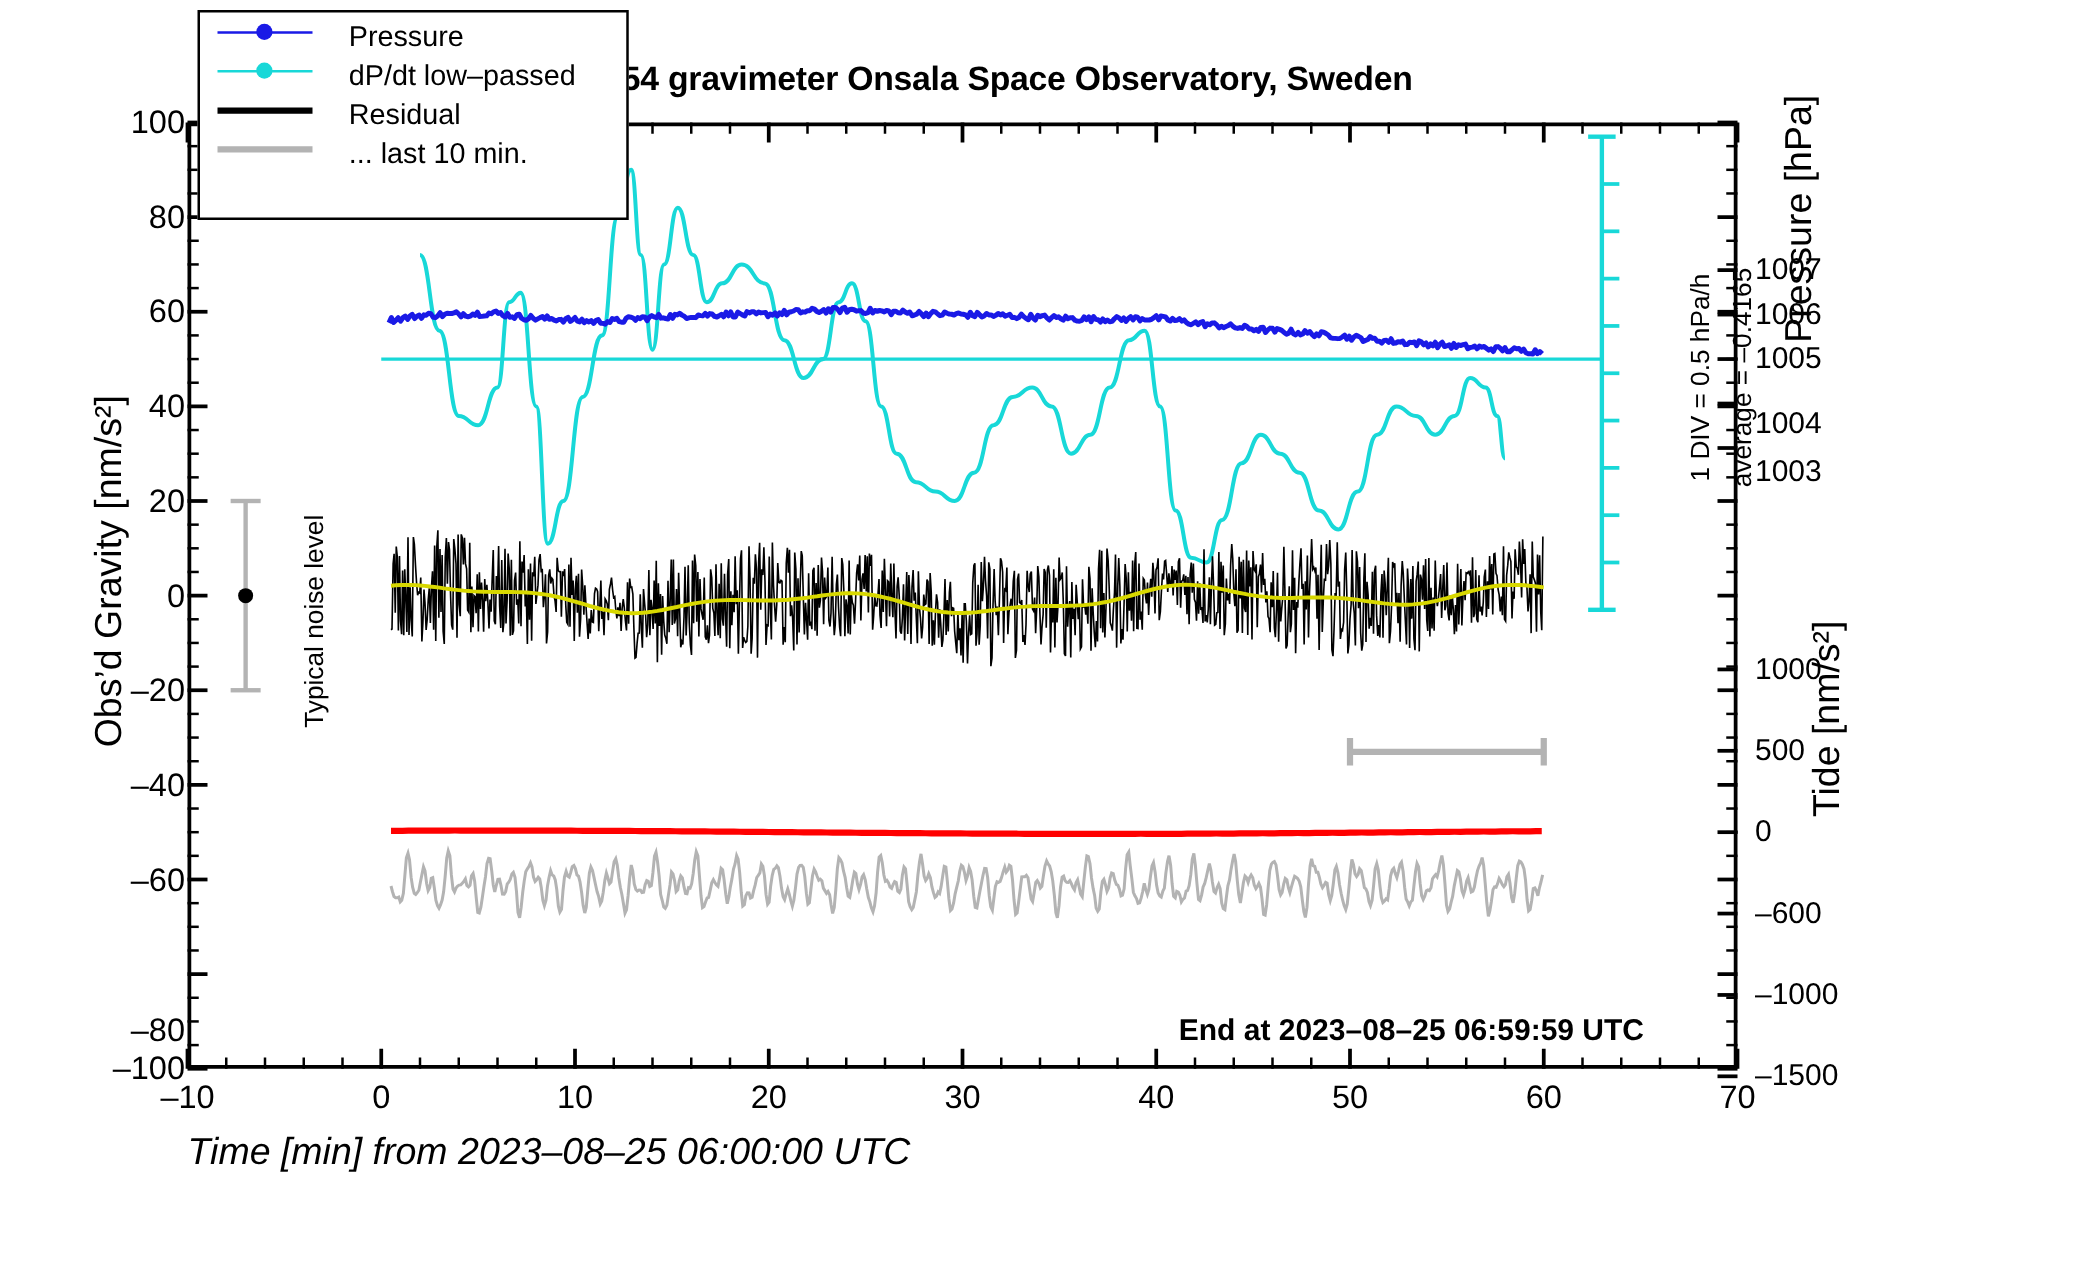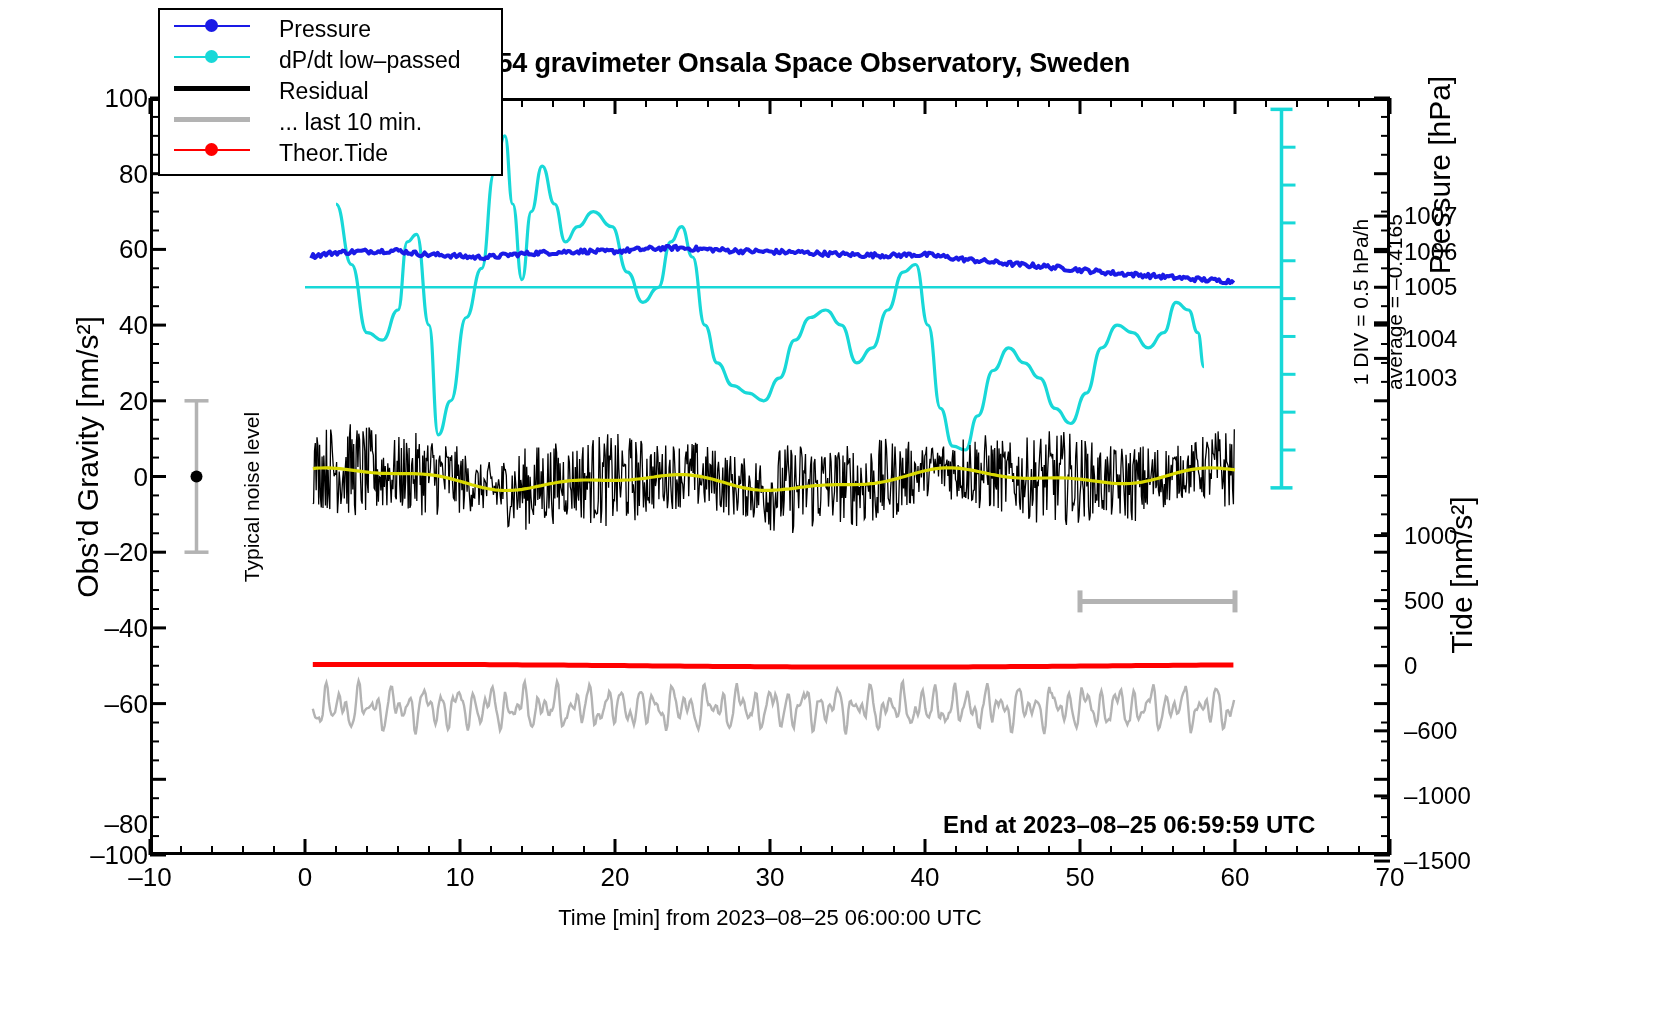--- a/index.html
+++ b/index.html
@@ -12,22 +12,23 @@
     border:3px solid #000;box-sizing:border-box;background:transparent;
   }
   #svg-layer{position:absolute;left:0;top:0;width:1660px;height:1020px;pointer-events:none;}
 
   
   #chart-title{
     position:absolute;left:150px;top:48px;width:1240px;text-align:center;
     font-size:27px;font-weight:bold;letter-spacing:-.2px;
   }
   #xlabel{
-    position:absolute;left:150px;top:905px;width:1240px;text-align:center;
-    font-size:22px;
+    position:absolute;left:150px;top:905px;width:1240px;text-align:left;
+    font-size:30px;
+    font-style:italic;
   }
   #ylabel-left{
     position:absolute;left:-232px;top:440px;width:640px;text-align:center;
     font-size:30px;transform:rotate(-90deg);transform-origin:center;
   }
   #ylabel-press{
     position:absolute;left:1230px;top:158px;width:420px;text-align:center;
     font-size:30px;transform:rotate(-90deg);transform-origin:center;
   }
   #ylabel-tide{
@@ -361,27 +362,20 @@
           <span class="bar thick" style="background: rgb(0, 0, 0);"></span>
         </span>
         <span class="leg-txt">Residual</span>
       </div>
       <div class="leg-row">
         <span class="leg-sym">
           <span class="bar thick" style="background: rgb(179, 179, 179);"></span>
         </span>
         <span class="leg-txt">... last 10 min.</span>
       </div>
-      <div class="leg-row">
-        <span class="leg-sym">
-          <span class="bar" style="background: rgb(255, 0, 0);"></span>
-          <span class="dot" style="background: rgb(255, 0, 0);"></span>
-        </span>
-        <span class="leg-txt">Theor.Tide</span>
-      </div>
     </div>
 
   <div id="note-right">End at 2023–08–25 06:59:59 UTC</div>
   <div id="noise-label">Typical noise level</div>
   <div id="div-label">1 DIV = 0.5 hPa/h</div>
   <div id="avg-label">average = –0.4165</div>
 
 </div>
 
 </body></html>

